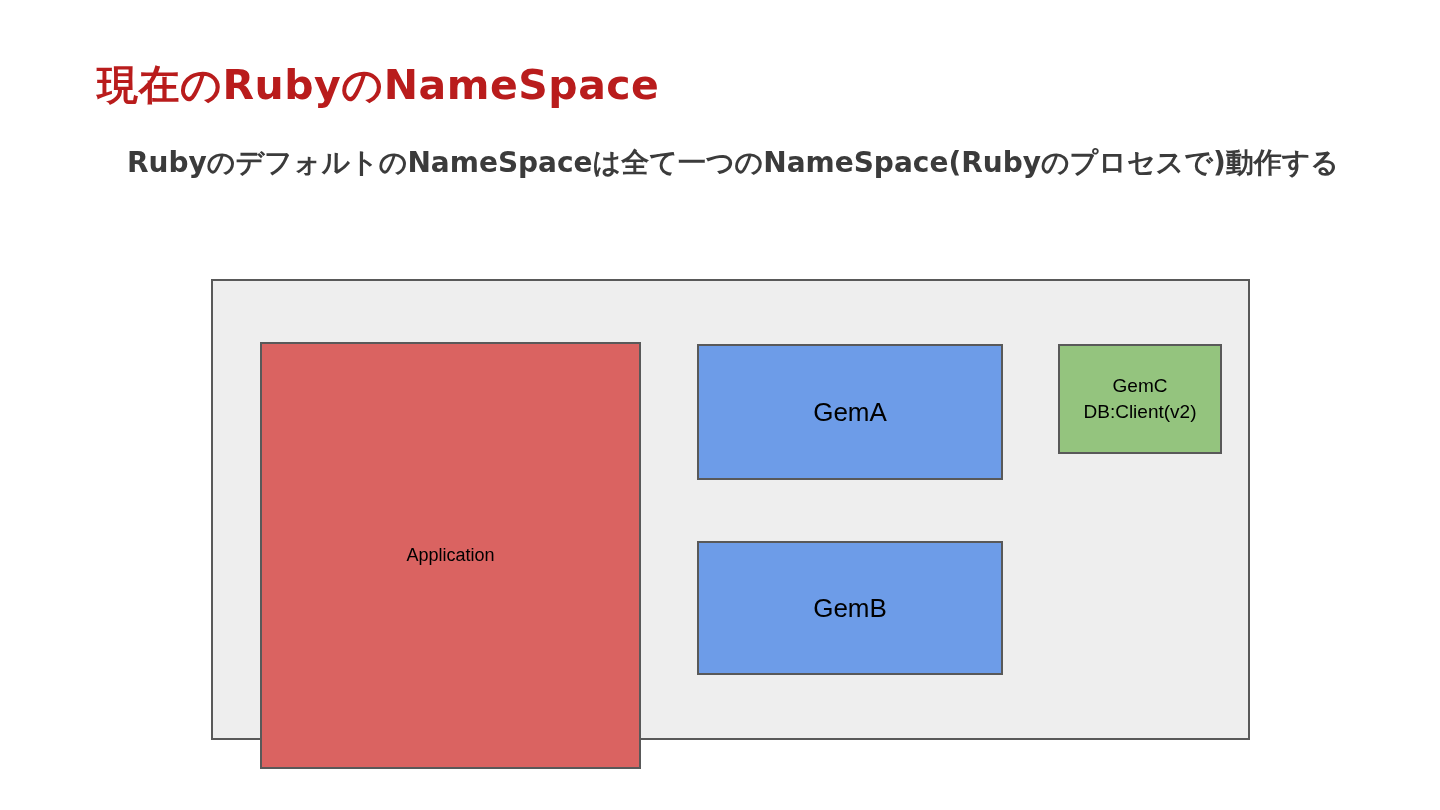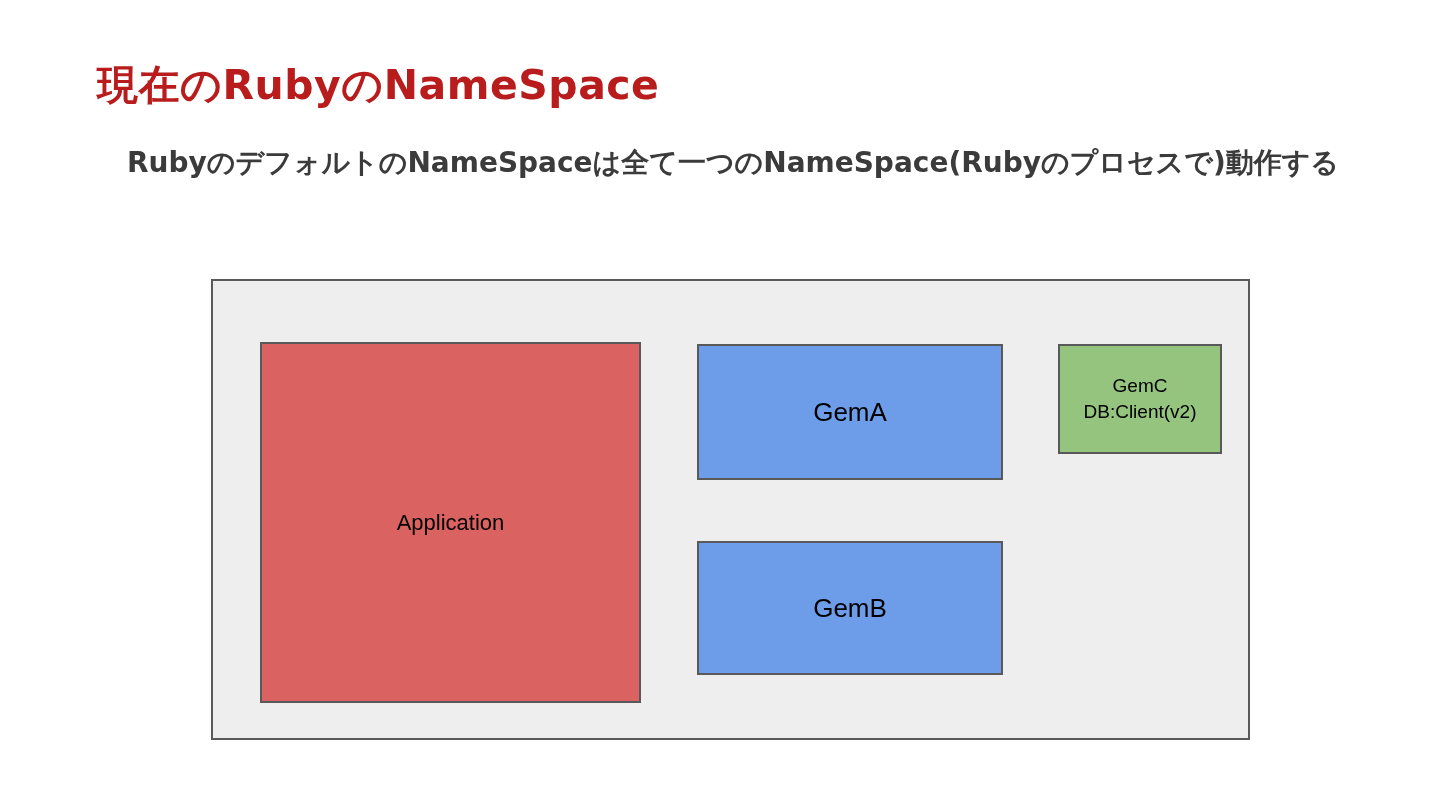--- a/index.html
+++ b/index.html
@@ -48,23 +48,23 @@
     align-items: center;
     justify-content: center;
     font-family: "Liberation Sans", sans-serif;
     color: #000000;
     text-align: center;
   }
   .node-application {
     left: 47px;   
     top: 61px;    
     width: 381px;
-    height: 361px;
+    height: 427px;
     background: #da6361;
-    font-size: 22px;
+    font-size: 18px;
   }
   .node-gem-a {
     left: 484px;  
     top: 63px;    
     width: 306px;
     height: 136px;
     background: #6d9ce8;
     font-size: 26px;
   }
   .node-gem-b {

